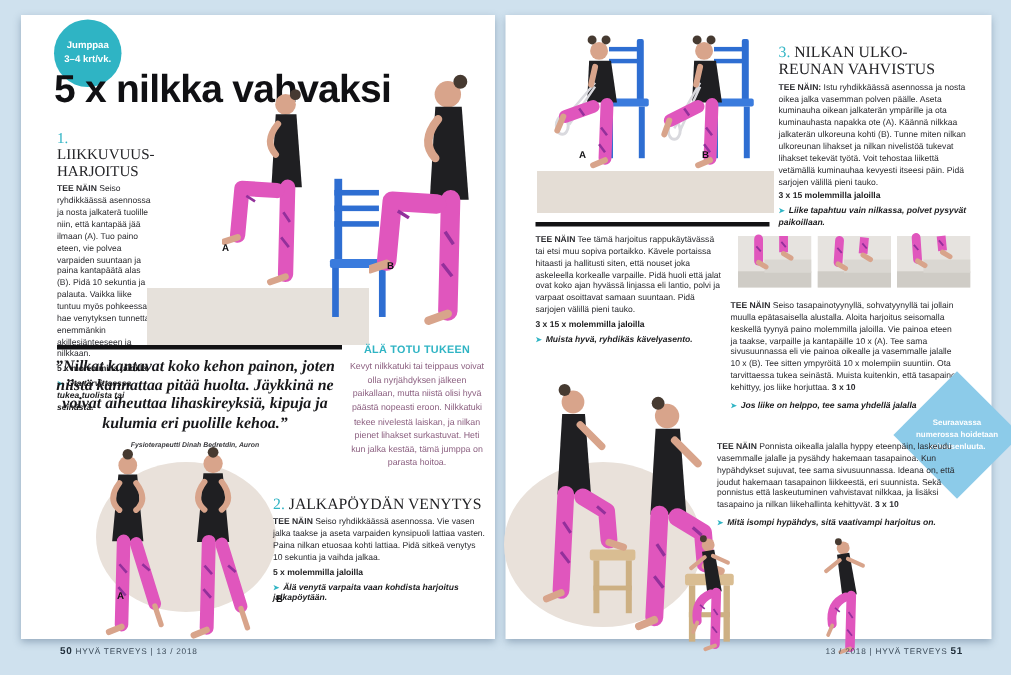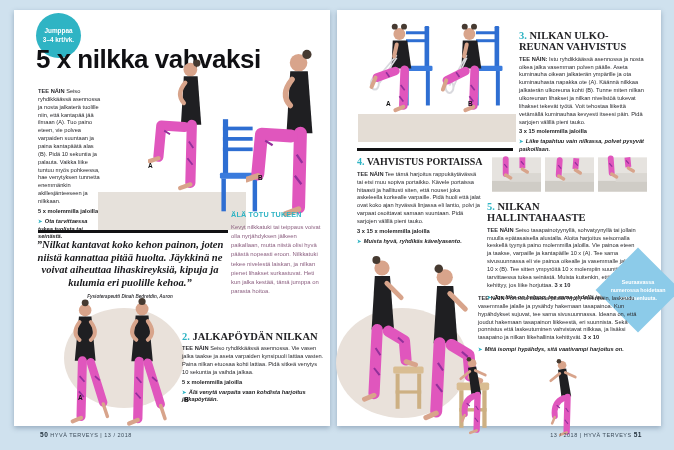--- a/index.html
+++ b/index.html
@@ -9,41 +9,41 @@
   .page{position:absolute;top:10px;height:416px;background:#fff;box-shadow:0 2px 5px rgba(40,70,100,.35);}
   .page-left{left:14px;width:316px;}
   .page-right{left:337px;width:324px;}
 
   .badge{position:absolute;left:36px;top:13px;width:45px;height:45px;border-radius:50%;
          background:#2fb4c4;color:#fff;display:flex;flex-direction:column;align-items:center;
          justify-content:center;font-size:6.4px;font-weight:700;line-height:1.3;text-align:center;}
   .title{position:absolute;left:36px;top:44px;font-size:26px;font-weight:800;letter-spacing:-.5px;color:#101013;}
 
   .sec{position:absolute;}
-  .sec h2{margin:0 0 3px 0;font-family:"Liberation Serif",serif;font-weight:700;color:#232326;}
+  .sec h2{margin:0 0 3px 0;font-family:"Liberation Serif",serif;font-weight:400;color:#232326;}
   .sec h2 .num{color:#2fb4c4;}
   .h-s{font-size:10px;line-height:1.08;}
   .h-m{font-size:10.5px;line-height:1.08;}
   .h-l{font-size:12.5px;line-height:1.05;}
   .body{margin:0;font-size:5.7px;line-height:1.38;color:#2a2a2e;}
   .lead{font-weight:800;}
   .reps{margin:2px 0 0 0;font-size:5.7px;font-weight:800;}
   .reps-inline{font-weight:800;}
   .tip{margin:4px 0 0 0;font-size:5.7px;font-weight:700;font-style:italic;line-height:1.35;}
   .arrow{color:#2fb4c4;font-style:normal;font-size:5px;margin-right:1px;}
 
   .rule{position:absolute;background:#121214;height:3px;}
 
   .quote{position:absolute;left:32px;top:239px;width:196px;text-align:center;
          font-family:"Liberation Serif",serif;font-style:italic;font-weight:600;
          font-size:10.6px;line-height:1.2;color:#18181b;}
   .quote .attr{display:block;margin-top:4px;font-family:"Liberation Sans",sans-serif;
                font-style:italic;font-weight:700;font-size:4.6px;color:#3a3a3e;}
 
-  .aside{position:absolute;left:231px;top:210px;width:94px;text-align:left;}
+  .aside{position:absolute;left:231px;top:228px;width:94px;text-align:center;}
   .aside h3{margin:0 0 4px 0;font-size:7.2px;font-weight:800;color:#2fb4c4;letter-spacing:.2px;}
   .aside p{margin:0;font-size:5.9px;line-height:1.55;color:#8c6080;}
 
   .photo{position:absolute;}
   .floorstrip{position:absolute;background:#e4ddd5;}
   .bgcircle{position:absolute;border-radius:50%;background:#e9e1da;}
   .plabel{position:absolute;font-size:6.5px;font-weight:800;color:#121214;}
 
   .diamond{position:absolute;left:596px;top:248px;width:84px;height:84px;}
   .diamond .shape{position:absolute;left:12px;top:12px;right:12px;bottom:12px;background:#8ccbe9;transform:rotate(45deg);}
@@ -63,20 +63,21 @@
   <div class="page page-left"></div>
   <div class="page page-right"></div>
 
   <div class="badge">
     <div>Jumppaa</div>
     <div>3–4 krt/vk.</div>
   </div>
   <div class="title">5 x nilkka vahvaksi</div>
 
   <div class="sec" style="left:38px;top:88px;width:64px;">
+    <h2 class="h-s"><span class="num">1.</span> <span>LIIKKUVUUS-HARJOITUS</span></h2>
     <p class="body"><b class="lead">TEE NÄIN</b> <span>Seiso ryhdikkäässä asennossa ja nosta jalkaterä tuolille niin, että kantapää jää ilmaan (A). Tuo paino eteen, vie polvea varpaiden suuntaan ja paina kantapäätä alas (B). Pidä 10 sekuntia ja palauta. Vaikka liike tuntuu myös pohkeessa, hae venytyksen tunnetta enemmänkin akillesjänteeseen ja nilkkaan.</span></p>
     <p class="reps">5 x molemmilla jaloilla</p>
     <p class="tip"><span class="arrow">➤</span> <span>Ota tarvittaessa tukea tuolista tai seinästä.</span></p>
   </div>
 
   <div class="photo" style="left:96px;top:54px;width:240px;height:178px;">
     <div class="abs" style="left:2px;top:138px;width:148px;height:38px;background:#e6e1db;"></div>
     <svg class="abs" style="left:52px;top:4px;" width="76" height="138" viewBox="0 0 100 190">
       <circle cx="56" cy="16" r="9.5" fill="#d8a48b"></circle>
         <circle cx="65" cy="7" r="5" fill="#463a31"></circle>
@@ -147,21 +148,21 @@
       <path d="M36,170 L24,175" stroke="#d8a48b" stroke-width="6" stroke-linecap="round"></path>
       <path d="M50,90 L68,148" stroke="#e056bd" stroke-width="12" stroke-linecap="round"></path>
       <path d="M68,150 L74,168" stroke="#d8a48b" stroke-width="5" stroke-linecap="round"></path>
       <path d="M34,110 l7,8 M33,132 l7,8 M56,110 l7,6" stroke="#93309b" stroke-width="2.5"></path>
     </svg>
     <span class="plabel" style="left:28px;top:98px;">A</span>
     <span class="plabel" style="left:134px;top:100px;">B</span>
   </div>
 
   <div class="sec" style="left:182px;top:331px;width:142px;">
-    <h2 class="h-m"><span class="num">2.</span> <span>JALKAPÖYDÄN NILKAN</span></h2>
+    <h2 class="h-m"><span class="num">2.</span> <span>JALKAPÖYDÄN VENYTYS</span></h2>
     <p class="body"><b class="lead">TEE NÄIN</b> <span>Seiso ryhdikkäässä asennossa. Vie vasen jalka taakse ja aseta varpaiden kynsipuoli lattiaa vasten. Paina nilkan etuosaa kohti lattiaa. Pidä sitkeä venytys 10 sekuntia ja vaihda jalkaa.</span></p>
     <p class="reps">5 x molemmilla jaloilla</p>
     <p class="tip"><span class="arrow">➤</span> <span>Älä venytä varpaita vaan kohdista harjoitus jalkapöytään.</span></p>
   </div>
 
   <div class="photo" style="left:350px;top:16px;width:168px;height:128px;">
     <div class="floorstrip" style="left:8px;top:98px;width:158px;height:28px;"></div>
     <svg class="abs" style="left:16px;top:6px;" width="80" height="106" viewBox="0 0 120 160">
       <rect x="88" y="6" width="7" height="64" rx="2" fill="#2e6ed2"></rect>
       <rect x="60" y="14" width="30" height="4.5" fill="#2e6ed2"></rect>
@@ -209,21 +210,20 @@
   <div class="sec" style="left:519px;top:30px;width:128px;">
     <h2 class="h-m"><span class="num">3.</span> <span>NILKAN ULKO-REUNAN VAHVISTUS</span></h2>
     <p class="body"><b class="lead">TEE NÄIN:</b> <span>Istu ryhdikkäässä asennossa ja nosta oikea jalka vasemman polven päälle. Aseta kuminauha oikean jalkaterän ympärille ja ota kuminauhasta napakka ote (A). Käännä nilkkaa jalkaterän ulkoreuna kohti (B). Tunne miten nilkan ulkoreunan lihakset ja nilkan nivelistöä tukevat lihakset tekevät työtä. Voit tehostaa liikettä vetämällä kuminauhaa kevyesti itseesi päin. Pidä sarjojen välillä pieni tauko.</span></p>
     <p class="reps">3 x 15 molemmilla jaloilla</p>
     <p class="tip"><span class="arrow">➤</span> <span>Liike tapahtuu vain nilkassa, polvet pysyvät paikoillaan.</span></p>
   </div>
 
   <div class="rule" style="left:357px;top:148px;width:156px;"></div>
 
   <div class="sec" style="left:357px;top:157px;width:126px;">
-    <h2 class="h-s"><span class="num">4.</span> <span>VAHVISTUS PORTAISSA</span></h2>
     <p class="body"><b class="lead">TEE NÄIN</b> <span>Tee tämä harjoitus rappukäytävässä tai etsi muu sopiva portaikko. Kävele portaissa hitaasti ja hallitusti siten, että nouset joka askeleella korkealle varpaille. Pidä huoli että jalat ovat koko ajan hyvässä linjassa eli lantio, polvi ja varpaat osoittavat samaan suuntaan. Pidä sarjojen välillä pieni tauko.</span></p>
     <p class="reps">3 x 15 x molemmilla jaloilla</p>
     <p class="tip"><span class="arrow">➤</span> <span>Muista hyvä, ryhdikäs kävelyasento.</span></p>
   </div>
 
   <div class="photo" style="left:492px;top:151px;width:156px;height:47px;">
     <svg class="abs" style="left:0;top:0;" width="49" height="47" viewBox="0 0 100 70">
       <rect width="100" height="70" fill="#e6e3df"></rect>
       <rect x="0" y="48" width="100" height="22" fill="#cfccc6"></rect>
       <rect x="36" y="32" width="64" height="18" fill="#dad7d2"></rect>
@@ -249,21 +249,20 @@
       <rect x="36" y="32" width="64" height="18" fill="#dad7d2"></rect>
       <path d="M26,2 L28,32" stroke="#e056bd" stroke-width="12" stroke-linecap="round"></path>
       <path d="M28,34 L38,40" stroke="#d8a48b" stroke-width="7" stroke-linecap="round"></path>
       <path d="M60,0 L62,20" stroke="#e056bd" stroke-width="12"></path>
       <path d="M62,22 L72,28" stroke="#d8a48b" stroke-width="7" stroke-linecap="round"></path>
       <path d="M23,12 l6,7 M57,6 l6,7" stroke="#93309b" stroke-width="2.5"></path>
     </svg>
   </div>
 
   <div class="sec" style="left:487px;top:201px;width:152px;">
-    <h2 class="h-m"><span class="num">5.</span> <span>NILKAN HALLINTAHAASTE</span></h2>
     <p class="body"><b class="lead">TEE NÄIN</b> <span>Seiso tasapainotyynyllä, sohvatyynyllä tai jollain muulla epätasaisella alustalla. Aloita harjoitus seisomalla keskellä tyynyä paino molemmilla jaloilla. Vie painoa eteen ja taakse, varpaille ja kantapäille 10 x (A). Tee sama sivusuunnassa eli vie painoa oikealle ja vasemmalle jalalle 10 x (B). Tee sitten ympyröitä 10 x molempiin suuntiin. Ota tarvittaessa tukea seinästä. Muista kuitenkin, että tasapaino kehittyy, jos liike horjuttaa.</span> <span class="reps-inline">3 x 10</span></p>
     <p class="tip"><span class="arrow">➤</span> <span>Jos liike on helppo, tee sama yhdellä jalalla</span></p>
   </div>
 
   <div class="diamond">
     <div class="shape"></div>
     <div class="txt">
       <div>Seuraavassa</div>
       <div>numerossa hoidetaan</div>
       <div>vaivaisenluuta.</div>

